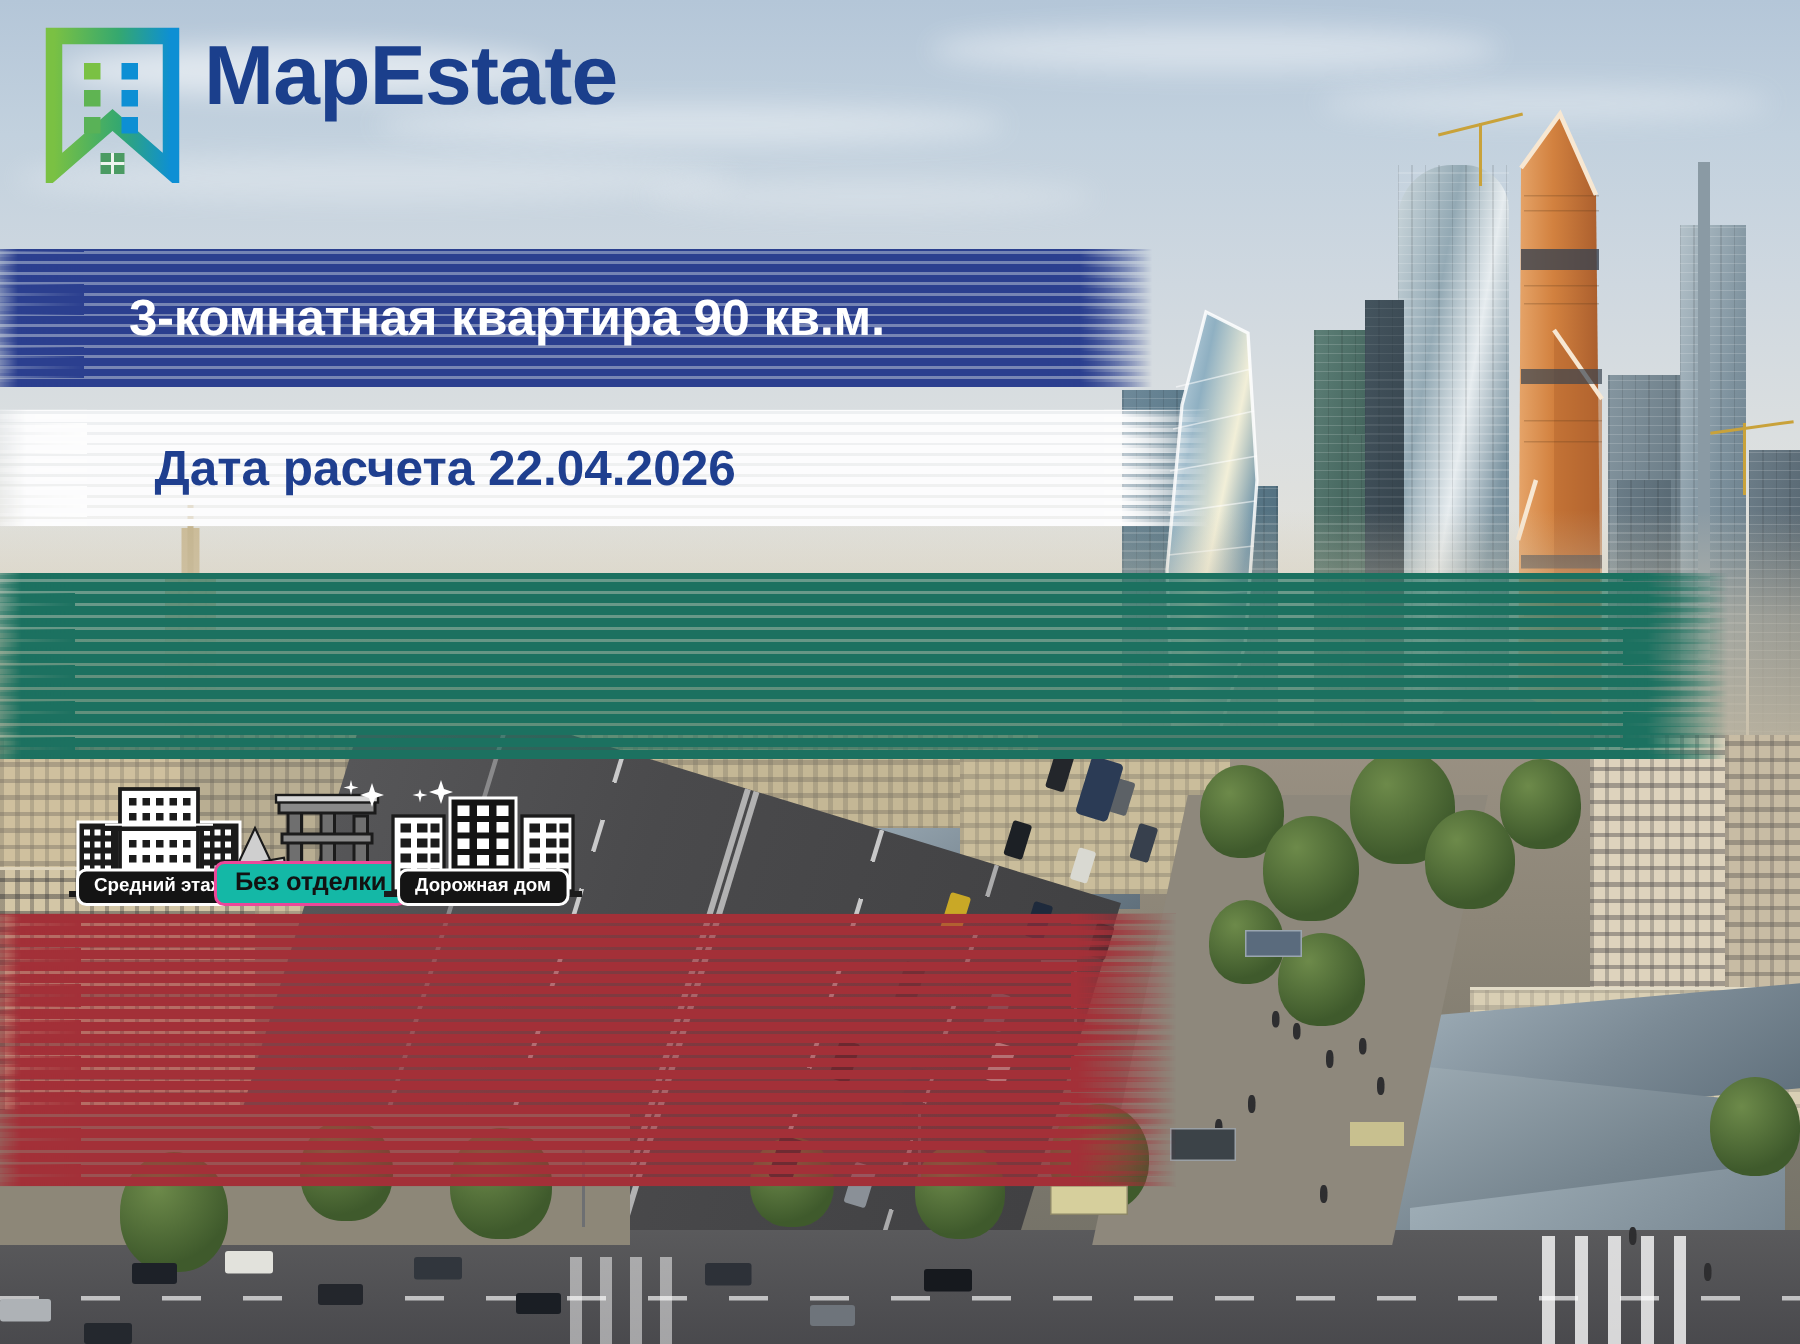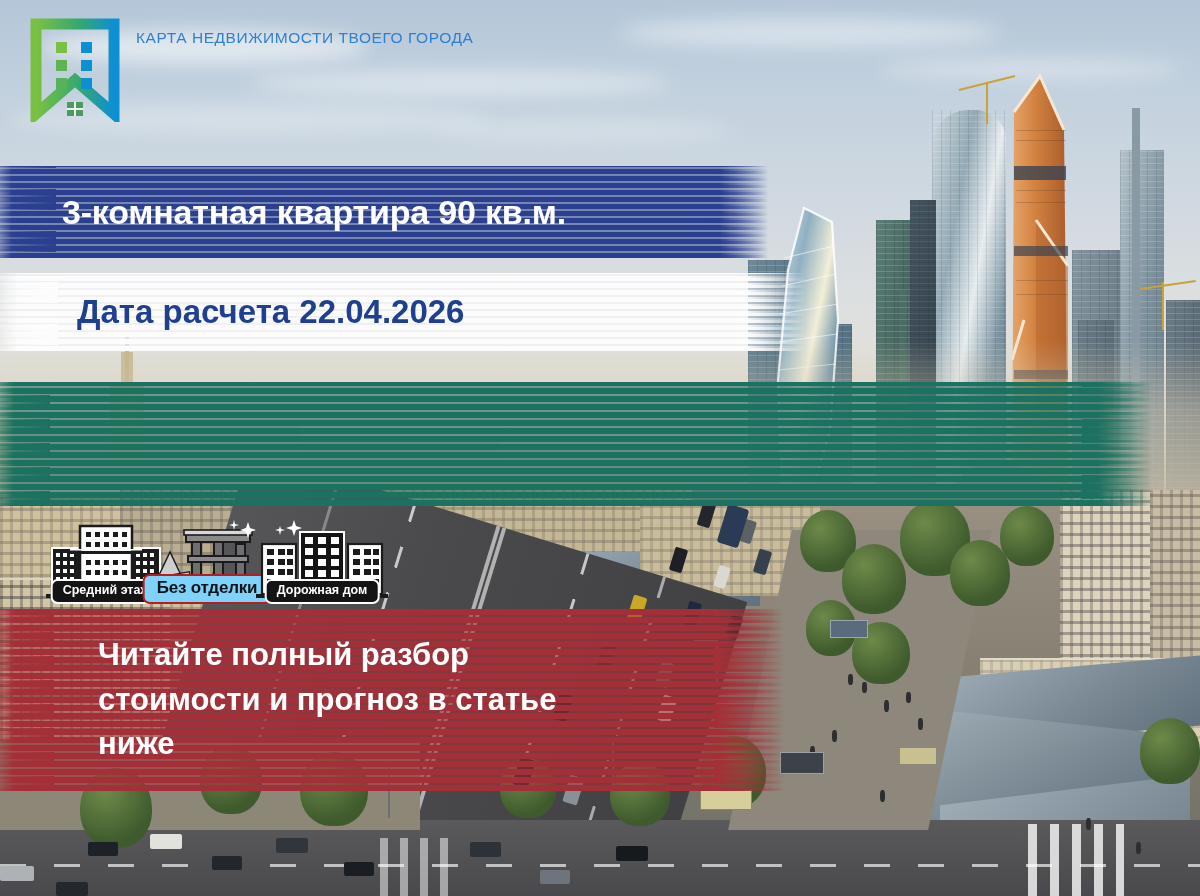--- a/index.html
+++ b/index.html
@@ -169,41 +169,41 @@
       linear-gradient(270deg, transparent 0%, rgba(0,0,0,.35) 35%, #000 100%),
       repeating-linear-gradient(0deg, #000 0px, #000 3px, transparent 3px, transparent 7px);
     mask-composite: intersect;
   }
 
   .band-blue .txt {
     color: #ffffff;
     font-size: 34px;
     font-weight: bold;
     letter-spacing: -.2px;
-    margin-left: 76px;
+    margin-left: 100px;
   }
 
   
   .band-white { left: -12px; top: 273px; width: 818px; height: 78px; }
   .band-white .fill {
     background: #fcfcfd;
     -webkit-mask-image:
       linear-gradient(90deg, transparent 0px, #000 30px, #000 calc(100% - 60px), transparent 100%),
       repeating-linear-gradient(0deg, #000 0px, #000 5px, rgba(0,0,0,.6) 5px, rgba(0,0,0,.6) 7px);
     -webkit-mask-composite: source-in;
     mask-image:
       linear-gradient(90deg, transparent 0px, #000 30px, #000 calc(100% - 60px), transparent 100%),
       repeating-linear-gradient(0deg, #000 0px, #000 5px, rgba(0,0,0,.6) 5px, rgba(0,0,0,.6) 7px);
     mask-composite: intersect;
   }
   .band-white .txt {
     color: #1f3f8f;
     font-size: 33px;
     font-weight: bold;
-    margin-left: 89px;
+    margin-left: 115px;
   }
 
   
   .band-green { left: -20px; top: 382px; width: 1172px; height: 124px; }
   .band-green .fill {
     background: #1c7160;
     -webkit-mask-image:
       linear-gradient(90deg, transparent 0px, #000 34px, #000 calc(100% - 54px), transparent 100%),
       repeating-linear-gradient(0deg, #000 0px, #000 6px, rgba(0,0,0,.6) 6px, rgba(0,0,0,.6) 8px);
     -webkit-mask-composite: source-in;
@@ -286,23 +286,23 @@
     font-size: 12.5px;
     font-weight: bold;
     line-height: 1.1;
   }
   .pill-dark {
     background: #141414;
     color: #ffffff;
     border: 2px solid #ffffff;
   }
   .pill-light {
-    background: #7dd3fc;
+    background: #14b8a6;
     color: #121212;
-    border: 2px solid #b91c1c;
+    border: 2px solid #ec4899;
     font-size: 17px;
     padding: 3px 12px 4px;
     letter-spacing: -.2px;
   }
 
   .f1 { left: 2px;   width: 120px; }
   .f2 { left: 104px; width: 118px; }
   .f3 { left: 212px; width: 132px; }
 </style>
 </head>
@@ -581,21 +581,21 @@
         <rect x="55" y="60" width="11" height="11" fill="#0d8fd4"></rect>
 
         <g transform="translate(41,84)">
           <rect x="0" y="0" width="16" height="14" fill="#4b9b63"></rect>
           <rect x="7" y="0" width="2" height="14" fill="#eef4ee"></rect>
           <rect x="0" y="6" width="16" height="2" fill="#eef4ee"></rect>
         </g>
       </svg>
     </div>
     <div class="logo-text">
-      <div class="logo-sub">КАРТА НЕДВИЖИМОСТИ ТВОЕГО ГОРОДА</div>
+      <div class="logo-title">MapEstate</div>
     </div>
   </div>
 
   <div class="band band-blue">
     <div class="fill"></div>
     <div class="hairs-l"></div>
     <div class="hairs-r"></div>
     <div class="txt">3-комнатная квартира 90 кв.м.</div>
   </div>
 
@@ -609,23 +609,20 @@
   <div class="band band-green">
     <div class="fill"></div>
     <div class="hairs-l"></div>
     <div class="hairs-r"></div>
   </div>
 
   <div class="band band-red">
     <div class="fill"></div>
     <div class="hairs-l"></div>
     <div class="hairs-r"></div>
-    <div class="txt">Читайте полный разбор
-стоимости и прогноз в статье
-ниже</div>
   </div>
 
   <div class="features">
 
     <div class="feature f1">
       <svg width="120" height="86" viewBox="0 0 120 86">
 
         <g>
           <rect x="6" y="30" width="28" height="46" fill="#1b1b1b" stroke="#ffffff" stroke-width="2"></rect>
           <g fill="#ffffff">

